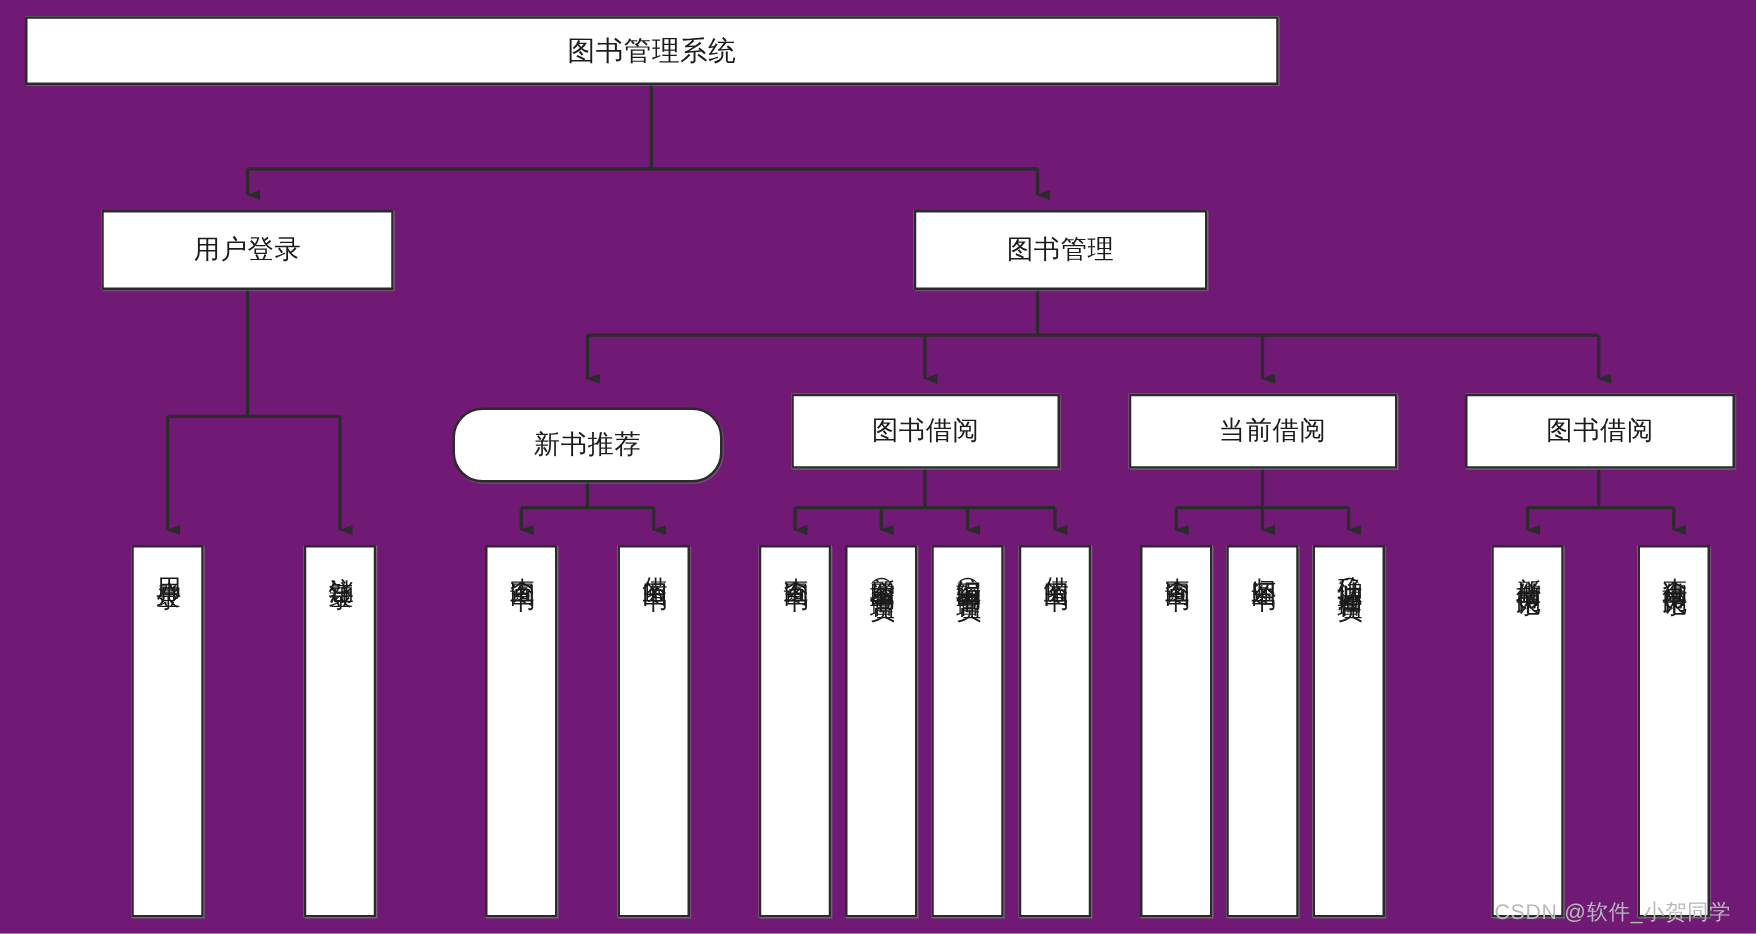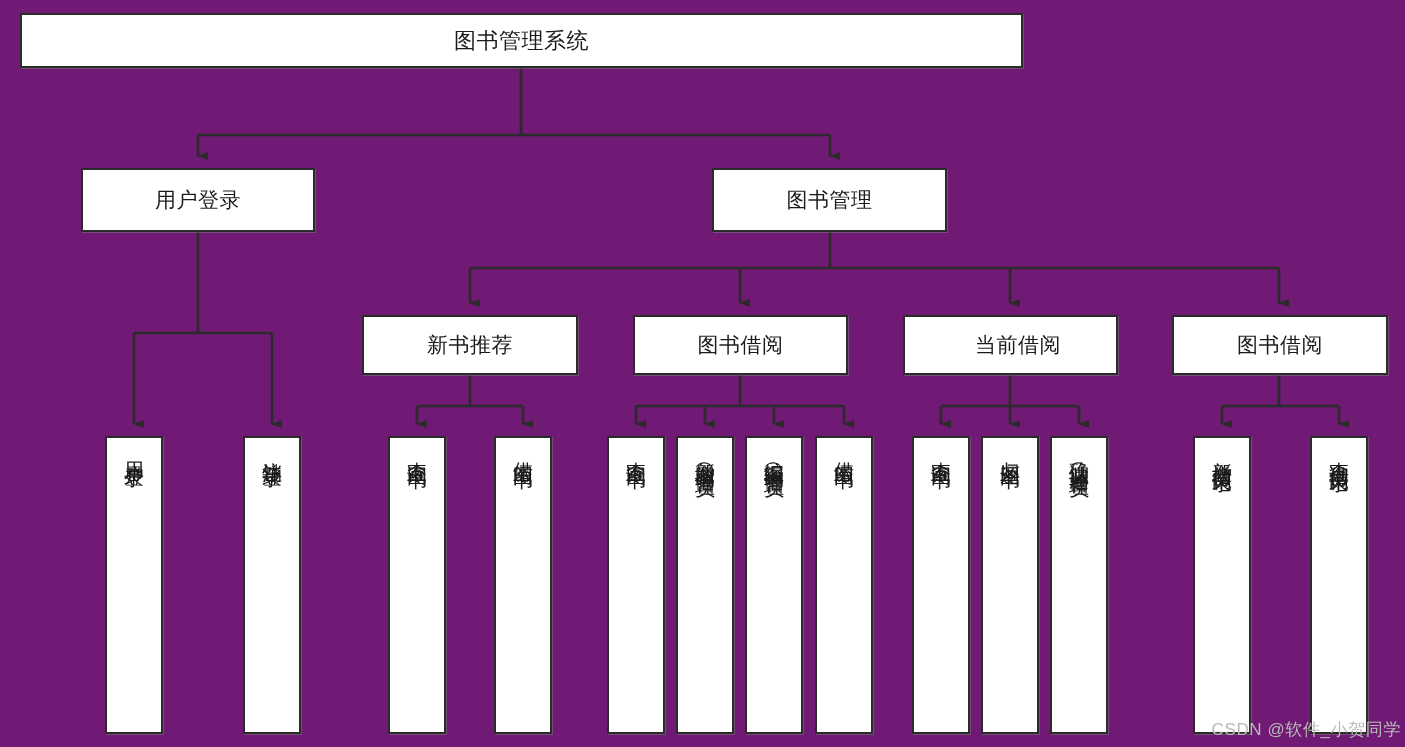--- a/index.html
+++ b/index.html
@@ -59,21 +59,21 @@
   .node.vertical .label {
     writing-mode: vertical-rl;
     text-orientation: upright;
     font-size: 20px;
     letter-spacing: 2.5px;
     line-height: 1.05;
     white-space: nowrap;
   }
   #watermark {
     position: absolute;
-    right: 4px;
+    right: 20px;
     bottom: 6px;
     font-size: 17px;
     color: #b9b9b9;
     letter-spacing: 0.6px;
     user-select: none;
     white-space: nowrap;
   }
 </style>
 </head>
 <body>
@@ -130,25 +130,25 @@
     </g>
   </svg>
 
   <div class="node root horizontal" style="left:20px; top:13px; width:1003px; height:55px;">
     <span class="label">图书管理系统</span>
   </div>
 
   <div class="node horizontal" style="left:81px; top:168px; width:234px; height:64px;">
     <span class="label">用户登录</span>
   </div>
-  <div class="node horizontal" style="left:712px; top:168px; width:235px; height:64px;">
+  <div class="node horizontal" style="left:731px; top:168px; width:235px; height:64px;">
     <span class="label">图书管理</span>
   </div>
 
-  <div class="node horizontal" style="left:362px; top:315px; width:216px; height:60px;">
+  <div class="node horizontal" style="left:362px; top:326px; width:216px; height:60px;border-radius:24px;">
     <span class="label">新书推荐</span>
   </div>
   <div class="node horizontal" style="left:633px; top:315px; width:215px; height:60px;justify-content:center;">
     <span class="label">图书借阅</span>
   </div>
   <div class="node horizontal" style="left:903px; top:315px; width:215px; height:60px;padding-left:15px;">
     <span class="label">当前借阅</span>
   </div>
   <div class="node horizontal" style="left:1172px; top:315px; width:216px; height:60px;">
     <span class="label">图书借阅</span>

